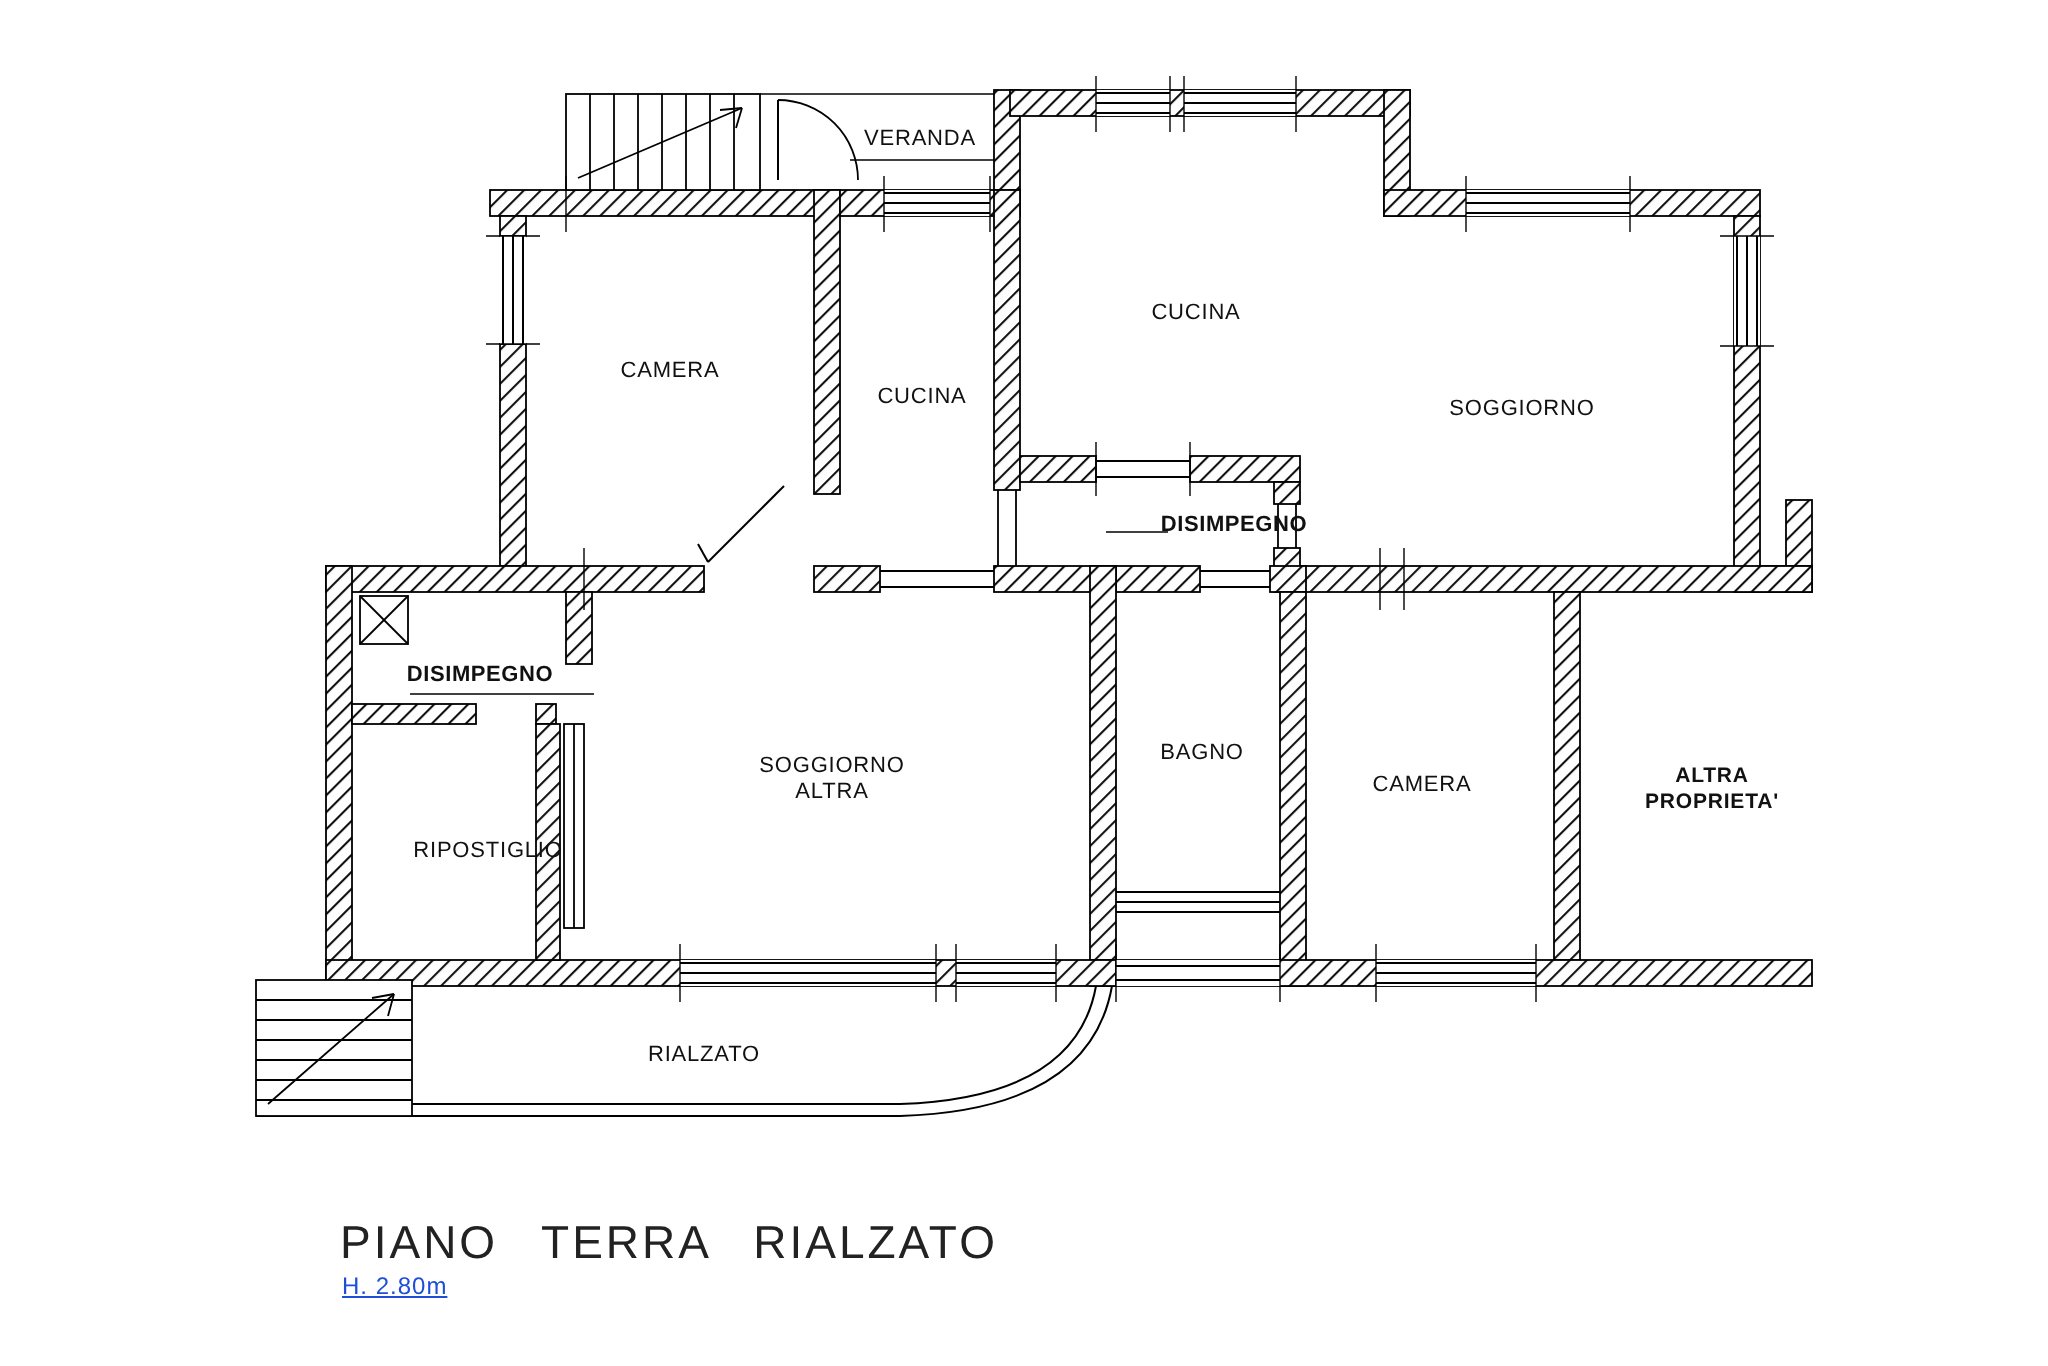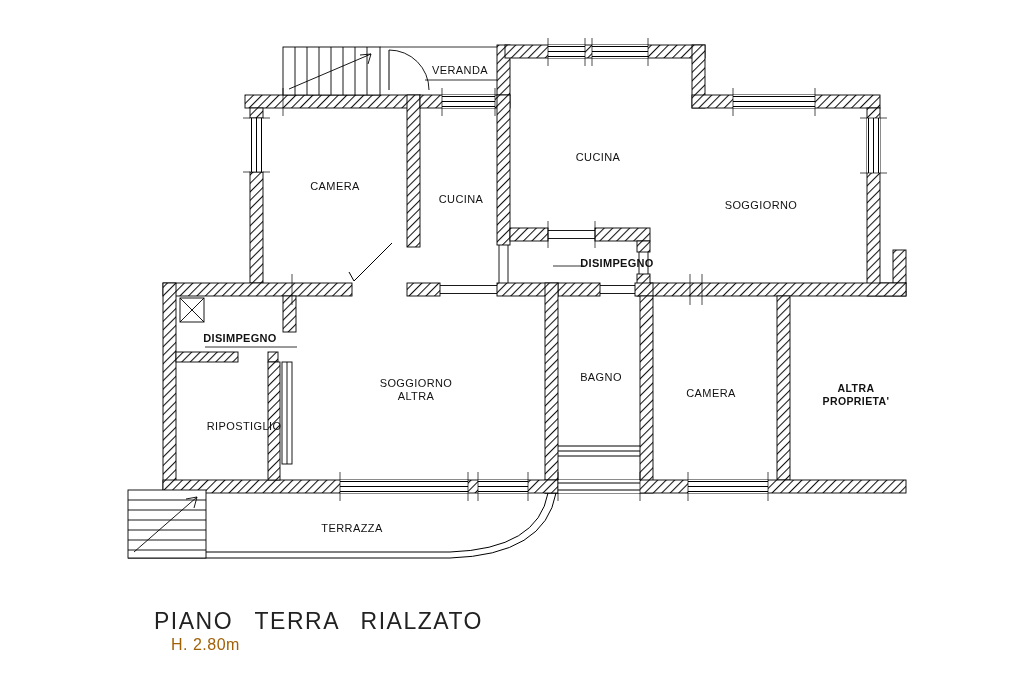--- a/index.html
+++ b/index.html
@@ -3,23 +3,23 @@
 <meta charset="utf-8">
 <style>
   html,body{margin:0;padding:0;background:#ffffff;}
   .canvas{position:relative;width:1024px;height:683px;background:#fff;overflow:hidden;
           font-family:"Liberation Sans",sans-serif;color:#000;}
   .plan-svg{position:absolute;left:0;top:0;}
   .lbl{position:absolute;transform:translate(-50%,-50%);font-size:11px;letter-spacing:.4px;
        white-space:nowrap;text-align:center;line-height:13px;color:#111;}
   .lbl.small{font-size:11px;letter-spacing:.3px;font-weight:bold;}
   .lbl.mid{font-size:10.5px;font-weight:bold;}
-  .title-main{position:absolute;left:154px;top:608px;font-size:23px;letter-spacing:1.5px;
+  .title-main{position:absolute;left:170px;top:608px;font-size:23px;letter-spacing:1.5px;
               word-spacing:14px;color:#222;}
-  .title-sub{position:absolute;left:171px;top:636px;font-size:16px;letter-spacing:.5px;color:#a16207;}
+  .title-sub{position:absolute;left:171px;top:636px;font-size:12px;letter-spacing:.5px;color:#1d4ed8;text-decoration:underline;}
 </style>
 </head>
 <body>
 
 <div class="canvas">
 
   <svg class="plan-svg" width="1024" height="683" viewBox="0 0 1024 683">
     <defs>
       <pattern id="hatch" patternUnits="userSpaceOnUse" width="6" height="6" patternTransform="rotate(45)">
         <rect width="6" height="6" fill="#ffffff"></rect>
@@ -233,18 +233,18 @@
     <div>SOGGIORNO</div>
     <div>ALTRA</div>
   </div>
   <div class="lbl" style="left:601px;top:377px">BAGNO</div>
   <div class="lbl" style="left:711px;top:393px">CAMERA</div>
   <div class="lbl mid" style="left:856px;top:395px">
     <div>ALTRA</div>
     <div>PROPRIETA'</div>
   </div>
   <div class="lbl" style="left:244px;top:426px">RIPOSTIGLIO</div>
-  <div class="lbl" style="left:352px;top:528px">TERRAZZA</div>
+  <div class="lbl" style="left:352px;top:528px">RIALZATO</div>
 
   <div class="title-main">PIANO TERRA RIALZATO</div>
   <div class="title-sub">H.  2.80m</div>
 
 </div>
 
 </body></html>

